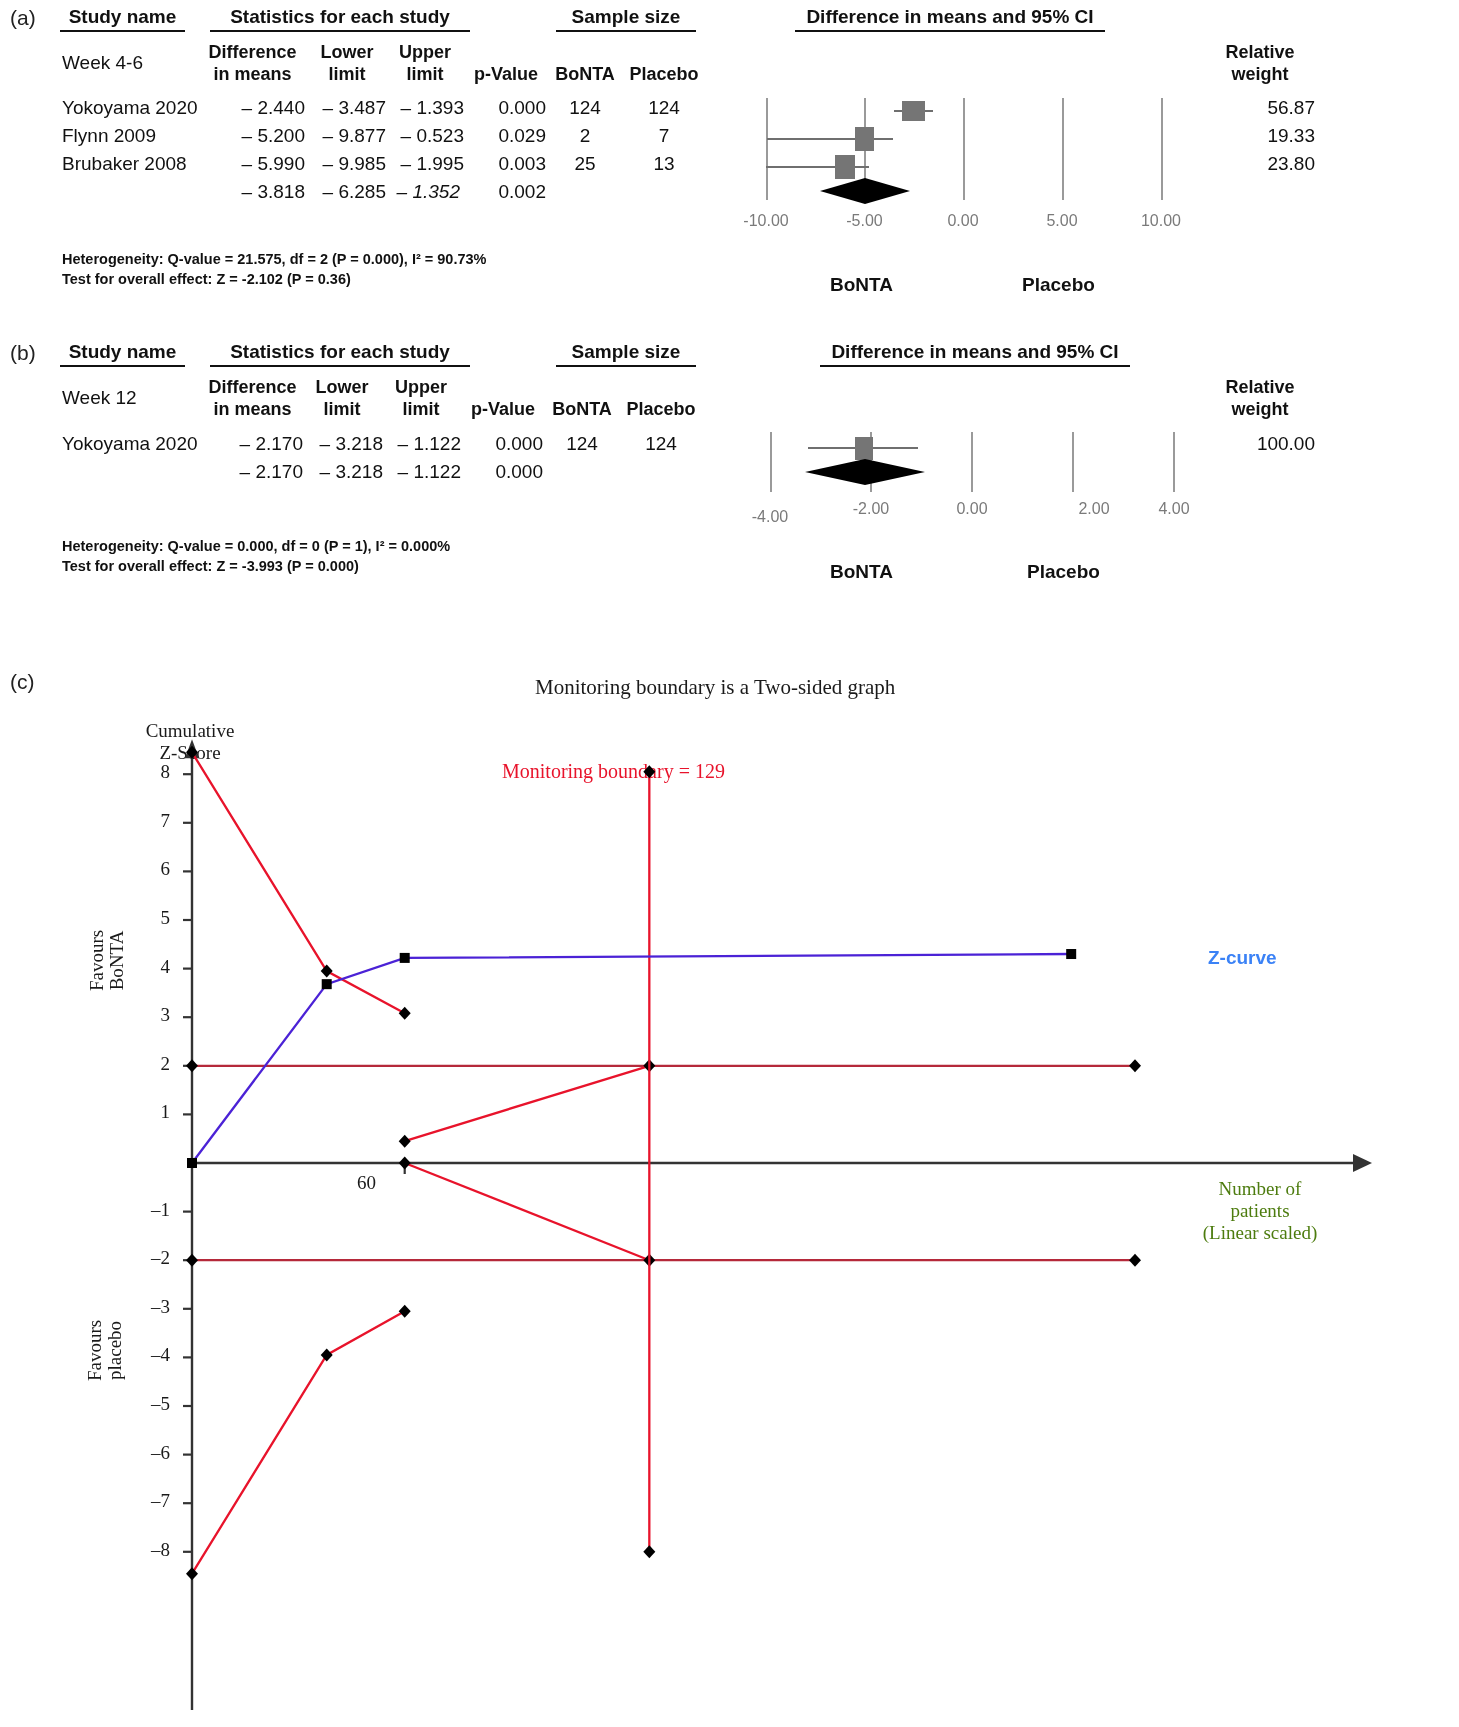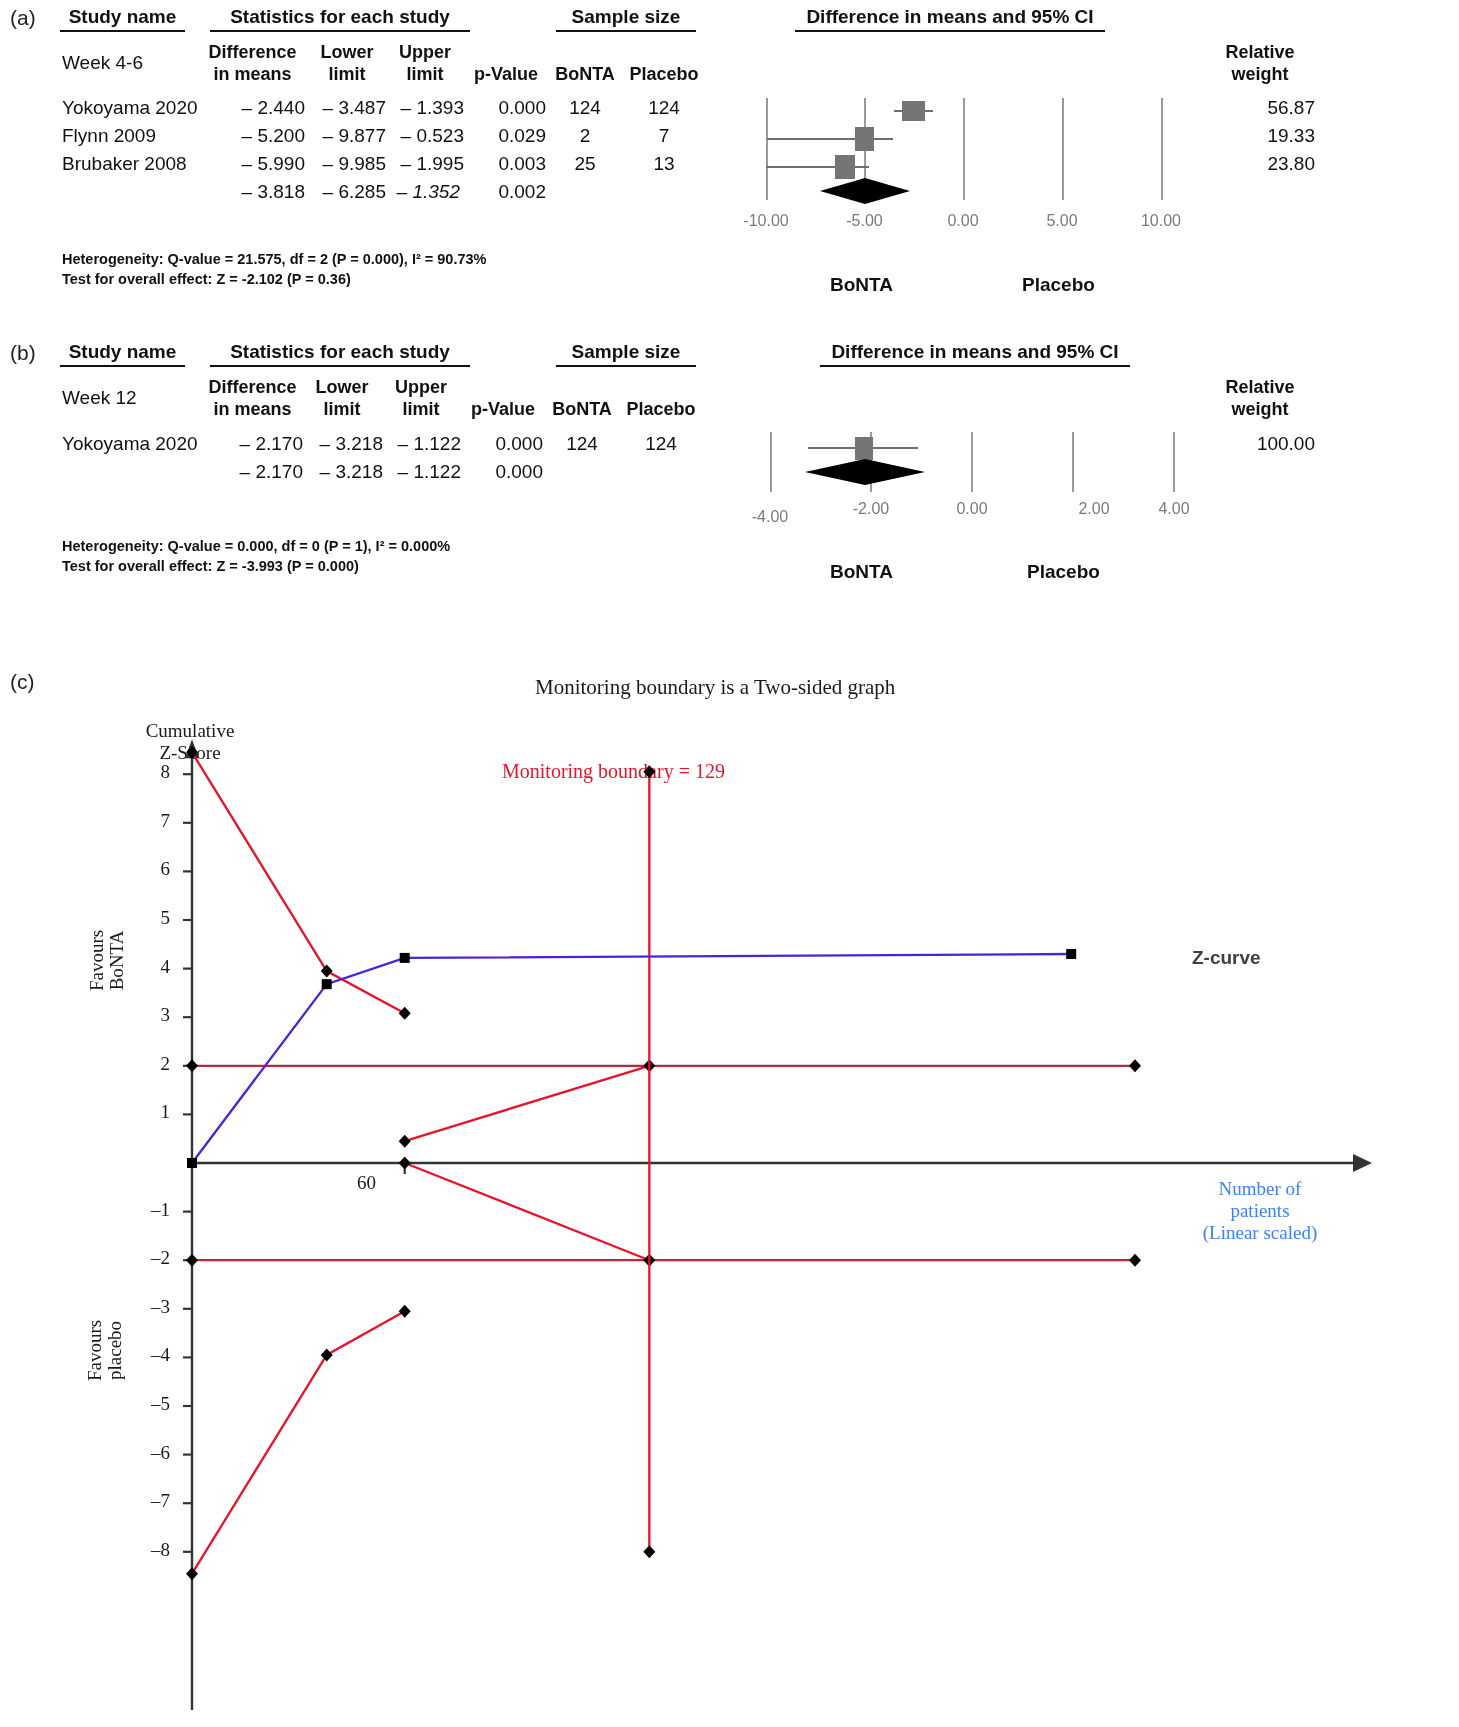--- a/index.html
+++ b/index.html
@@ -127,40 +127,41 @@
     text-align: center;
     line-height: 1.1;
     transform-origin: center center;
     transform: rotate(-90deg);
     white-space: nowrap;
   }
   .tsa-xlabel {
     position: absolute;
     font-family: "Liberation Serif", serif;
     font-size: 19px;
-    color: #3b82f6;
+    color: #4d7c0f;
     text-align: center;
     line-height: 1.2;
     white-space: nowrap;
   }
   .tsa-tick {
     position: absolute;
     font-family: "Liberation Serif", serif;
     font-size: 19px;
     color: #1a1a1a;
     text-align: right;
     white-space: nowrap;
   }
   .tsa-zlegend {
     position: absolute;
     font-family: "Liberation Sans", sans-serif;
     font-weight: bold;
     font-size: 19px;
-    color: #404040;
-    white-space: nowrap;
+    color: #3b82f6;
+    white-space: nowrap;
+    margin-left: 16px;
   }
   .tsa-60 {
     position: absolute;
     font-family: "Liberation Serif", serif;
     font-size: 19px;
     color: #1a1a1a;
     white-space: nowrap;
   }
 </style>
 </head>

